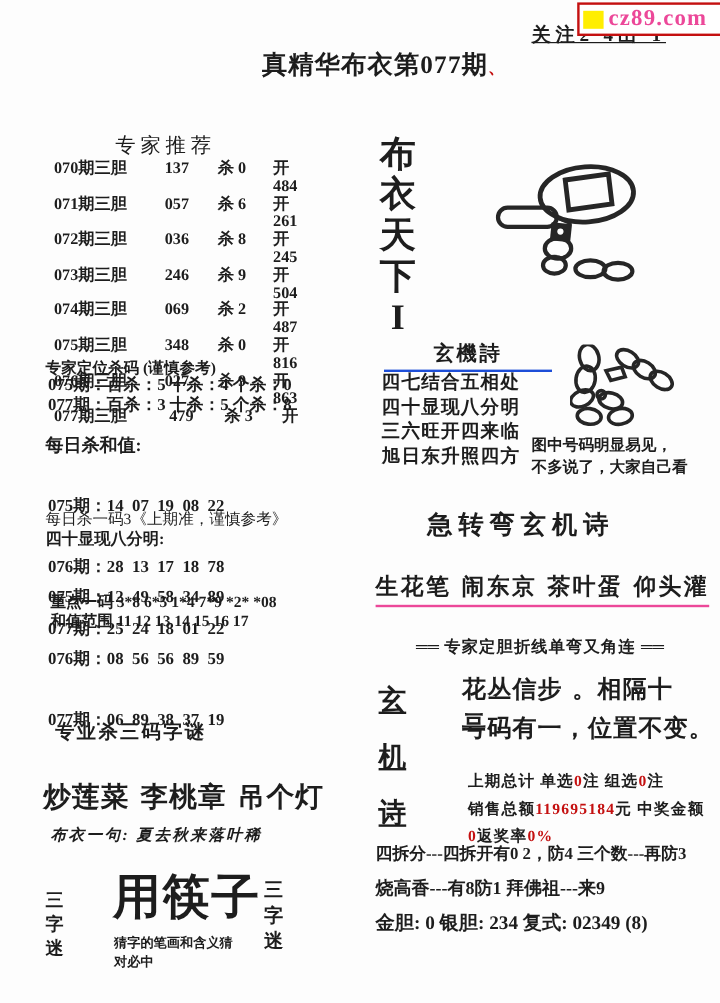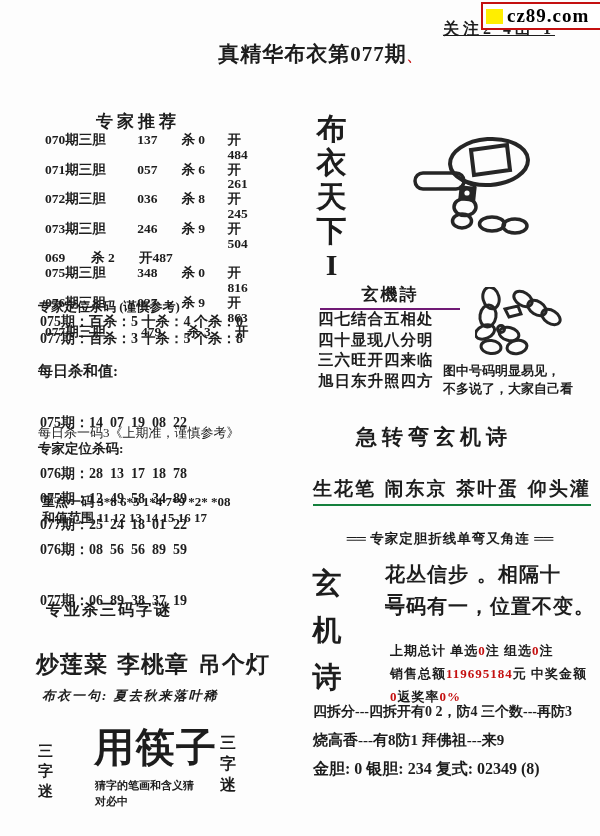--- a/index.html
+++ b/index.html
@@ -8,27 +8,27 @@
   .abs{position:absolute;}
   .sans{font-family:"DejaVu Sans","Liberation Sans",sans-serif;}
   .red{color:#c41010;}
   .pre{white-space:pre;}
   .vert{word-break:break-all;overflow-wrap:anywhere;text-align:center;}
   .underline{text-decoration:underline;}
   
   .logo{left:481px;top:2px;width:116px;height:24px;border:2px solid #c41010;background:#fff;
         display:flex;align-items:center;gap:4px;padding:0 3px;z-index:3;}
   .logo-sq{width:17px;height:15px;background:#ffee00;flex:0 0 auto;}
-  .logo-txt{color:#000000;font-weight:bold;font-size:19px;letter-spacing:1px;}
+  .logo-txt{color:#ec4899;font-weight:bold;font-size:19px;letter-spacing:1px;}
   .note{left:443px;top:19px;font-size:16px;font-weight:bold;letter-spacing:4px;z-index:1;}
   
   .title{left:170px;top:40px;width:300px;text-align:center;font-size:21px;font-weight:bold;letter-spacing:1px;}
   .title .red{font-size:14px;}
   
-  .exp-title{left:96px;top:110px;font-size:17px;font-weight:bold;letter-spacing:4px;}
+  .exp-title{left:96px;top:110px;font-size:17px;font-weight:normal;letter-spacing:4px;}
   .exp-table{left:45px;top:133px;width:215px;}
   .exp-row{display:flex;font-weight:bold;font-size:13.5px;line-height:14.8px;}
   .c1{width:96px;}.c2{width:46px;}.c3{width:48px;}
   .dw-title{left:38px;top:298px;font-size:13px;font-weight:bold;}
   .dw-rows{left:40px;top:313px;font-size:14px;font-weight:bold;line-height:17px;}
   .hz-title{left:38px;top:362px;font-size:15px;font-weight:bold;}
   .hz-rows{left:40px;top:380px;font-size:14px;font-weight:bold;line-height:17px;}
   .yima{left:38px;top:424px;font-size:13px;font-weight:normal;text-align:center;}
   .erma-title{left:38px;top:440px;font-size:13.5px;font-weight:bold;}
   .erma-rows{left:40px;top:456px;font-size:14px;font-weight:bold;line-height:17px;}
@@ -39,30 +39,30 @@
   .yiju{left:42px;top:687px;font-size:13px;font-weight:bold;font-style:italic;letter-spacing:2px;}
   .szm-l{left:36px;top:741px;width:19px;font-size:15px;font-weight:bold;line-height:20px;}
   .kuaizi{left:94px;top:720px;font-size:40px;font-weight:bold;letter-spacing:1px;}
   .szm-r{left:218px;top:732px;width:20px;font-size:16px;font-weight:bold;line-height:21px;}
   .knote1{left:95px;top:778px;font-size:11px;font-weight:bold;}
   .knote2{left:95px;top:794px;font-size:11px;font-weight:bold;}
   
   .tianxia{left:314px;top:112px;width:35px;font-size:30px;font-weight:bold;line-height:34px;}
   .coin-svg{left:395px;top:122px;}
   .poem-title{left:320px;top:283px;width:140px;text-align:center;font-size:17px;font-weight:bold;
-              border-bottom:2px solid #701a75;padding-bottom:2px;letter-spacing:2px;}
+              border-bottom:2px solid #1d4ed8;padding-bottom:2px;letter-spacing:2px;}
   .poem{left:318px;top:309px;font-size:15.5px;font-weight:bold;line-height:20.5px;letter-spacing:1px;}
   .chain-svg{left:475px;top:287px;}
   .pic-note{left:443px;top:362px;font-size:13px;font-weight:bold;line-height:17.5px;}
   .jz-title{left:356px;top:423px;font-size:21px;font-weight:bold;letter-spacing:5px;}
   .jz-words{left:313px;top:476px;font-size:19px;font-weight:bold;letter-spacing:2px;
-            border-bottom:2px solid #15803d;padding-bottom:2px;}
+            border-bottom:2px solid #ec4899;padding-bottom:2px;}
   .divider{left:312px;top:530px;width:276px;text-align:center;font-size:13.5px;font-weight:bold;letter-spacing:1px;}
   .divider .bar{letter-spacing:0;}
-  .xjs-vert{left:312px;top:560px;width:30px;font-size:29px;font-weight:bold;line-height:47px;}
+  .xjs-vert{left:312px;top:560px;width:30px;font-size:23px;font-weight:bold;line-height:47px;text-decoration:underline;}
   .hc1{left:385px;top:561px;font-size:20px;font-weight:bold;letter-spacing:1px;}
   .hc2{left:385px;top:593px;font-size:20px;font-weight:bold;letter-spacing:1px;}
   .stat{font-size:13px;font-weight:bold;letter-spacing:1px;}
   .stat1{left:390px;top:642px;}
   .stat2{left:390px;top:665px;}
   .stat3{left:390px;top:688px;}
   .bl1{left:313px;top:703px;font-size:14px;font-weight:bold;}
   .bl2{left:313px;top:731px;font-size:15px;font-weight:bold;}
   .bl3{left:313px;top:759px;font-size:16px;font-weight:bold;}
 </style>
@@ -100,20 +100,21 @@
         <span class="c3">杀 8</span>
         <span>开245</span>
     </div>
     <div class="exp-row">
       <span class="c1">073期三胆</span>
         <span class="c2">246</span>
         <span class="c3">杀 9</span>
         <span>开504</span>
     </div>
     <div class="exp-row">
+      <span class="c1">074期三胆</span>
         <span class="c2">069</span>
         <span class="c3">杀 2</span>
         <span>开487</span>
     </div>
     <div class="exp-row">
       <span class="c1">075期三胆</span>
         <span class="c2">348</span>
         <span class="c3">杀 0</span>
         <span>开816</span>
     </div>
@@ -138,21 +139,21 @@
   </div>
 
   <div class="abs hz-title">每日杀和值:</div>
   <div class="abs hz-rows pre">
     <div>075期：14  07  19  08  22</div>
     <div>076期：28  13  17  18  78</div>
     <div>077期：25  24  18  01  22</div>
   </div>
 
   <div class="abs yima">每日杀一码3《上期准，谨慎参考》</div>
-  <div class="abs erma-title">专家定位杀码:</div>
+  <div class="abs erma-title">四十显现八分明:</div>
   <div class="abs erma-rows pre">
     <div>075期：12  49  58  34  89</div>
     <div>076期：08  56  56  89  59</div>
     <div>077期：06  89  38  37  19</div>
   </div>
 
   <div class="abs zhongdian">重点一码 3*8 6*5 1*4 7*9 *2* *08</div>
   <div class="abs range">和值范围 11 12 13 14 15 16 17</div>
 
   <div class="abs s3m-title sans">专业杀三码字谜</div>

